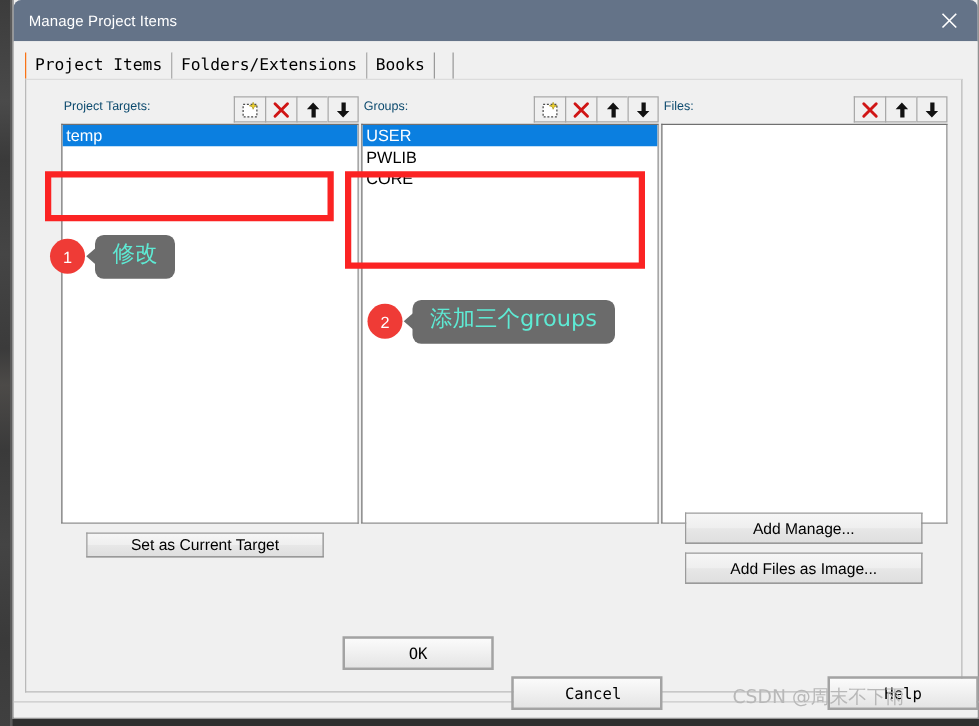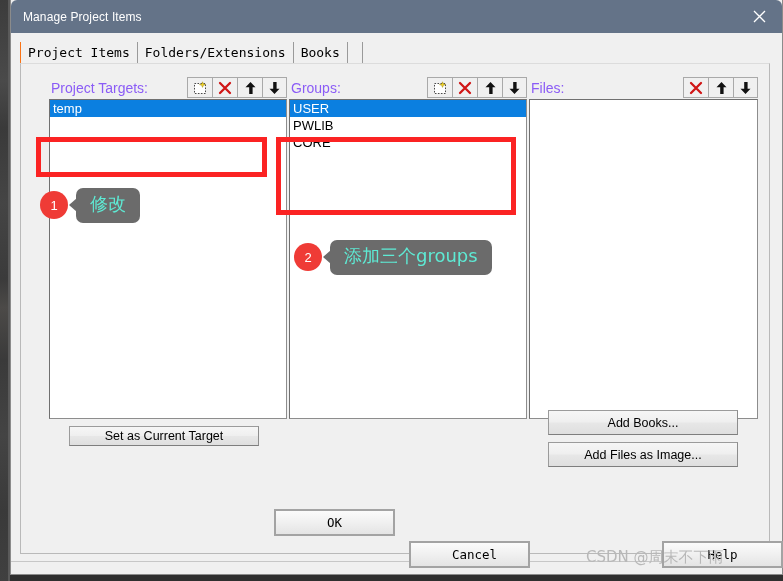--- a/index.html
+++ b/index.html
@@ -140,22 +140,22 @@
     top: 0;
   }
   .col-header {
     position: relative;
     height: 22px;
   }
   .col-label {
     position: absolute;
     left: 2px;
     top: 3px;
-    font-size: 14px;
-    color: #8b5cf6;
+    font-size: 10px;
+    color: #0c4a6e;
     white-space: nowrap;
     text-align: right;
   }
   .toolbar {
     position: absolute;
     right: 0;
     top: 0;
     display: flex;
   }
   .tbtn {
@@ -406,21 +406,21 @@
                   <path d="M6.5 13 L11.5 7.7 L8.6 7.7 L8.6 1 L5.2 1 L5.2 7.7 L1.5 7.7 Z" fill="#111111"></path>
                 </svg>
               </div>
             </div>
           </div>
           <div class="listbox" style="width:229px;height:320px;"></div>
         </div>
 
         <div class="pbtn" style="position:absolute; left:48px; top:362px; width:190px; height:20px;">Set as Current Target</div>
 
-        <div class="pbtn" style="position:absolute; left:527px; top:346px; width:190px; height:25px;">Add Books...</div>
+        <div class="pbtn" style="position:absolute; left:527px; top:346px; width:190px; height:25px;">Add Manage...</div>
 
         <div class="pbtn" style="position:absolute; left:527px; top:378px; width:190px; height:25px;">Add Files as Image...</div>
 
       </div>
 
       <div id="footer-sep"></div>
 
       <div class="pbtn mono" style="position:absolute; left:263px; top:476px; width:121px; height:27px;">OK</div>
       <div class="pbtn mono" style="position:absolute; left:398px; top:508px; width:121px; height:27px;padding-left:10px;">Cancel</div>
       <div class="pbtn mono" style="position:absolute; left:651px; top:508px; width:121px; height:27px;">Help</div>

